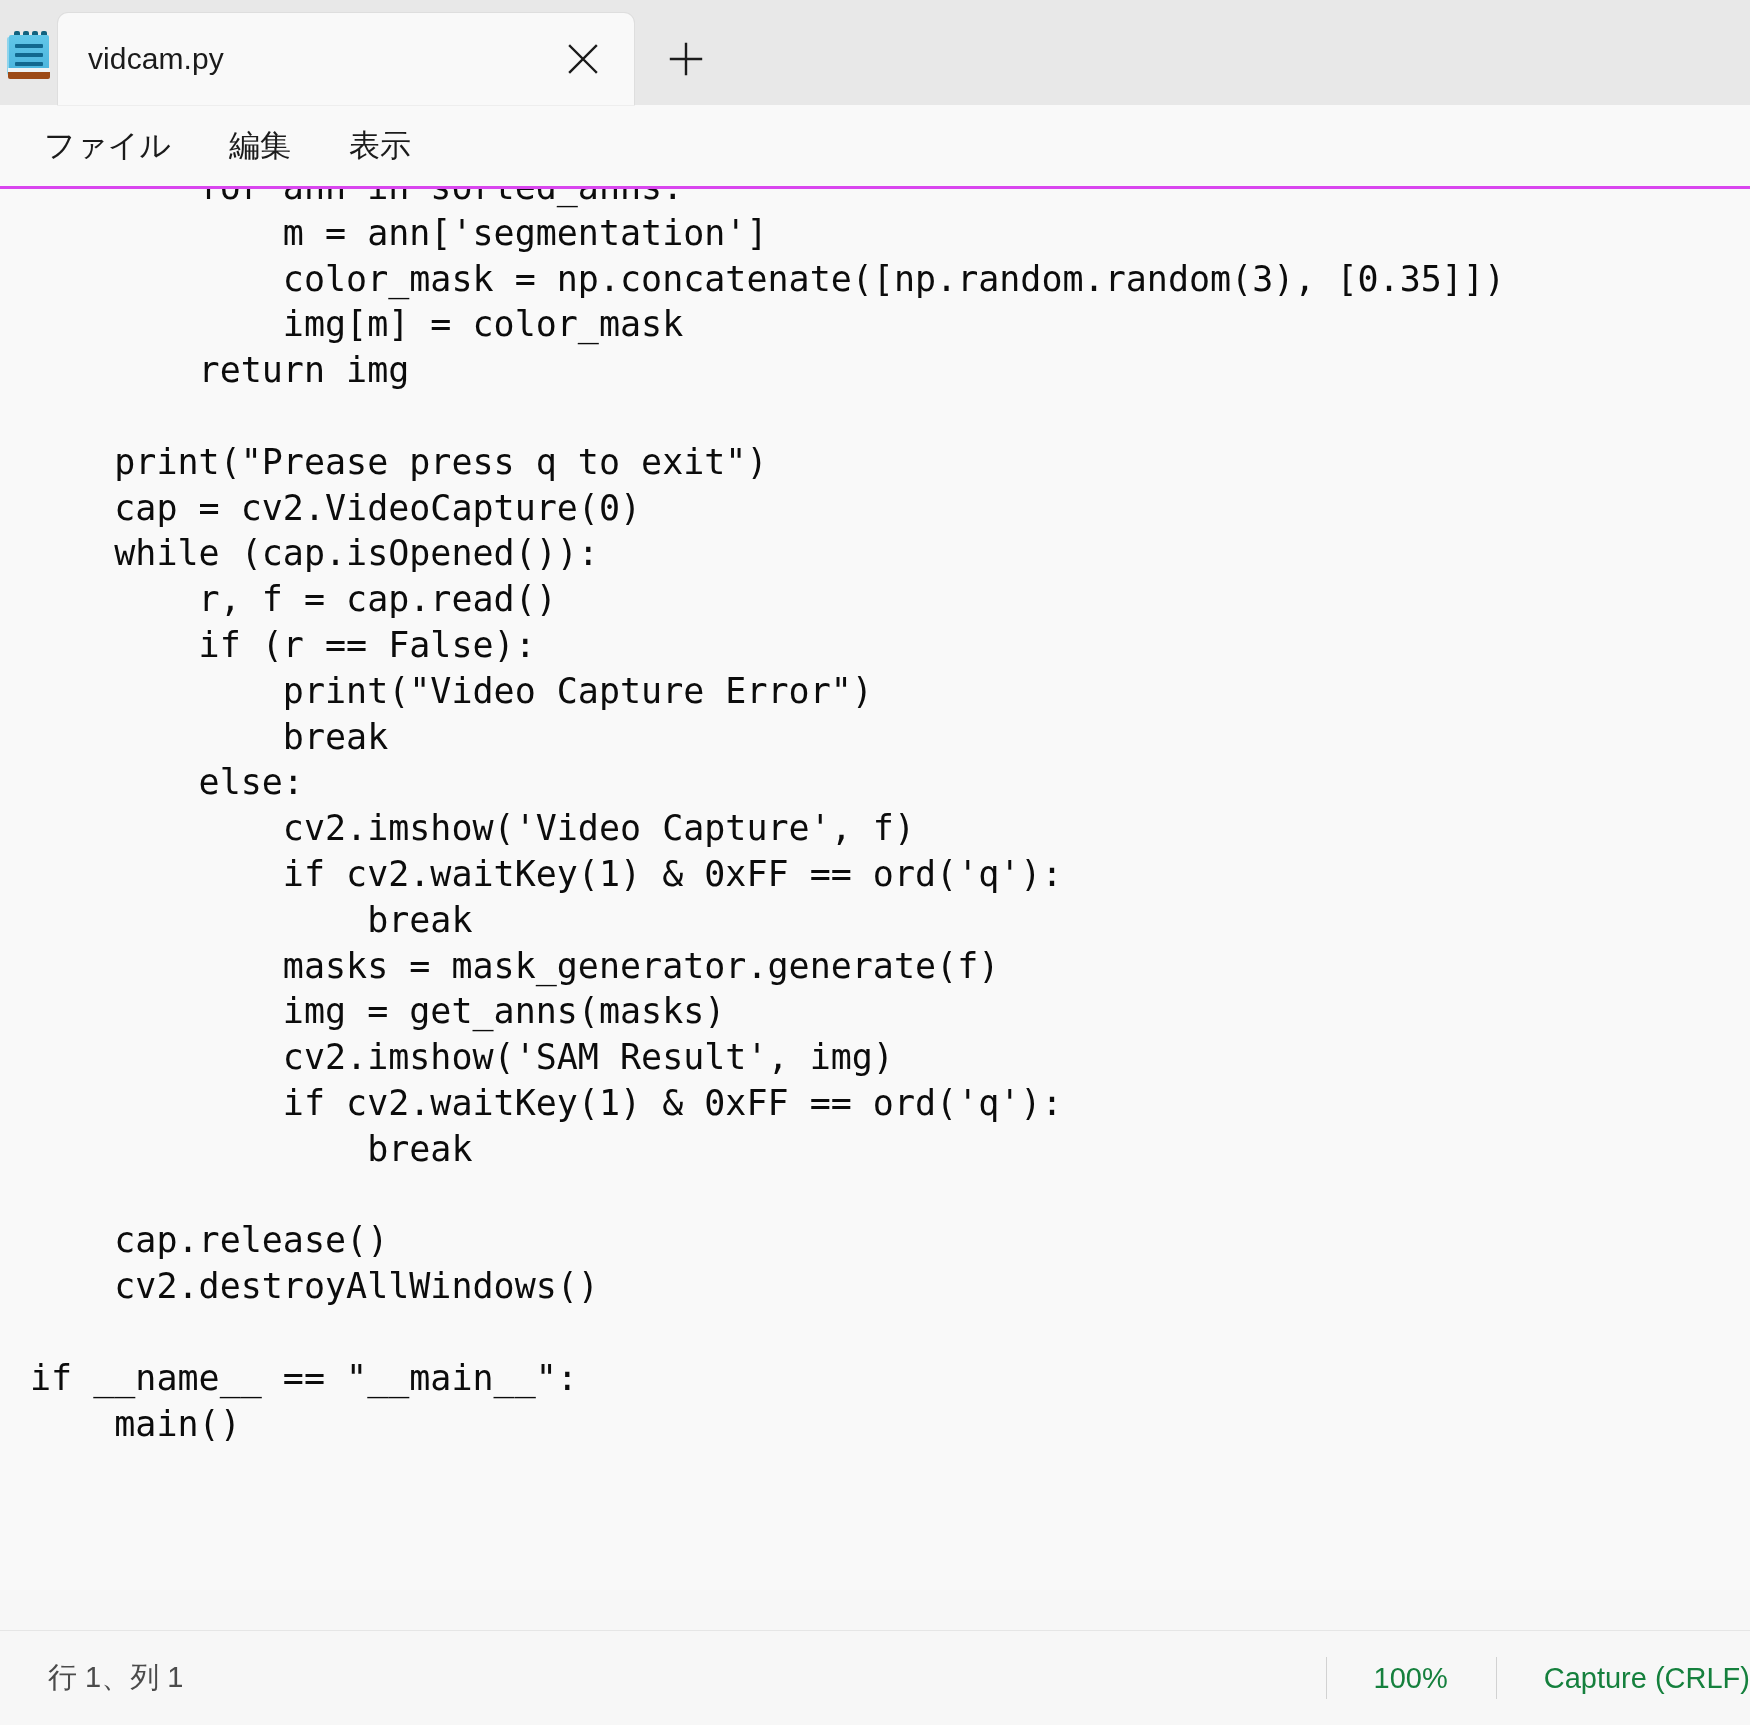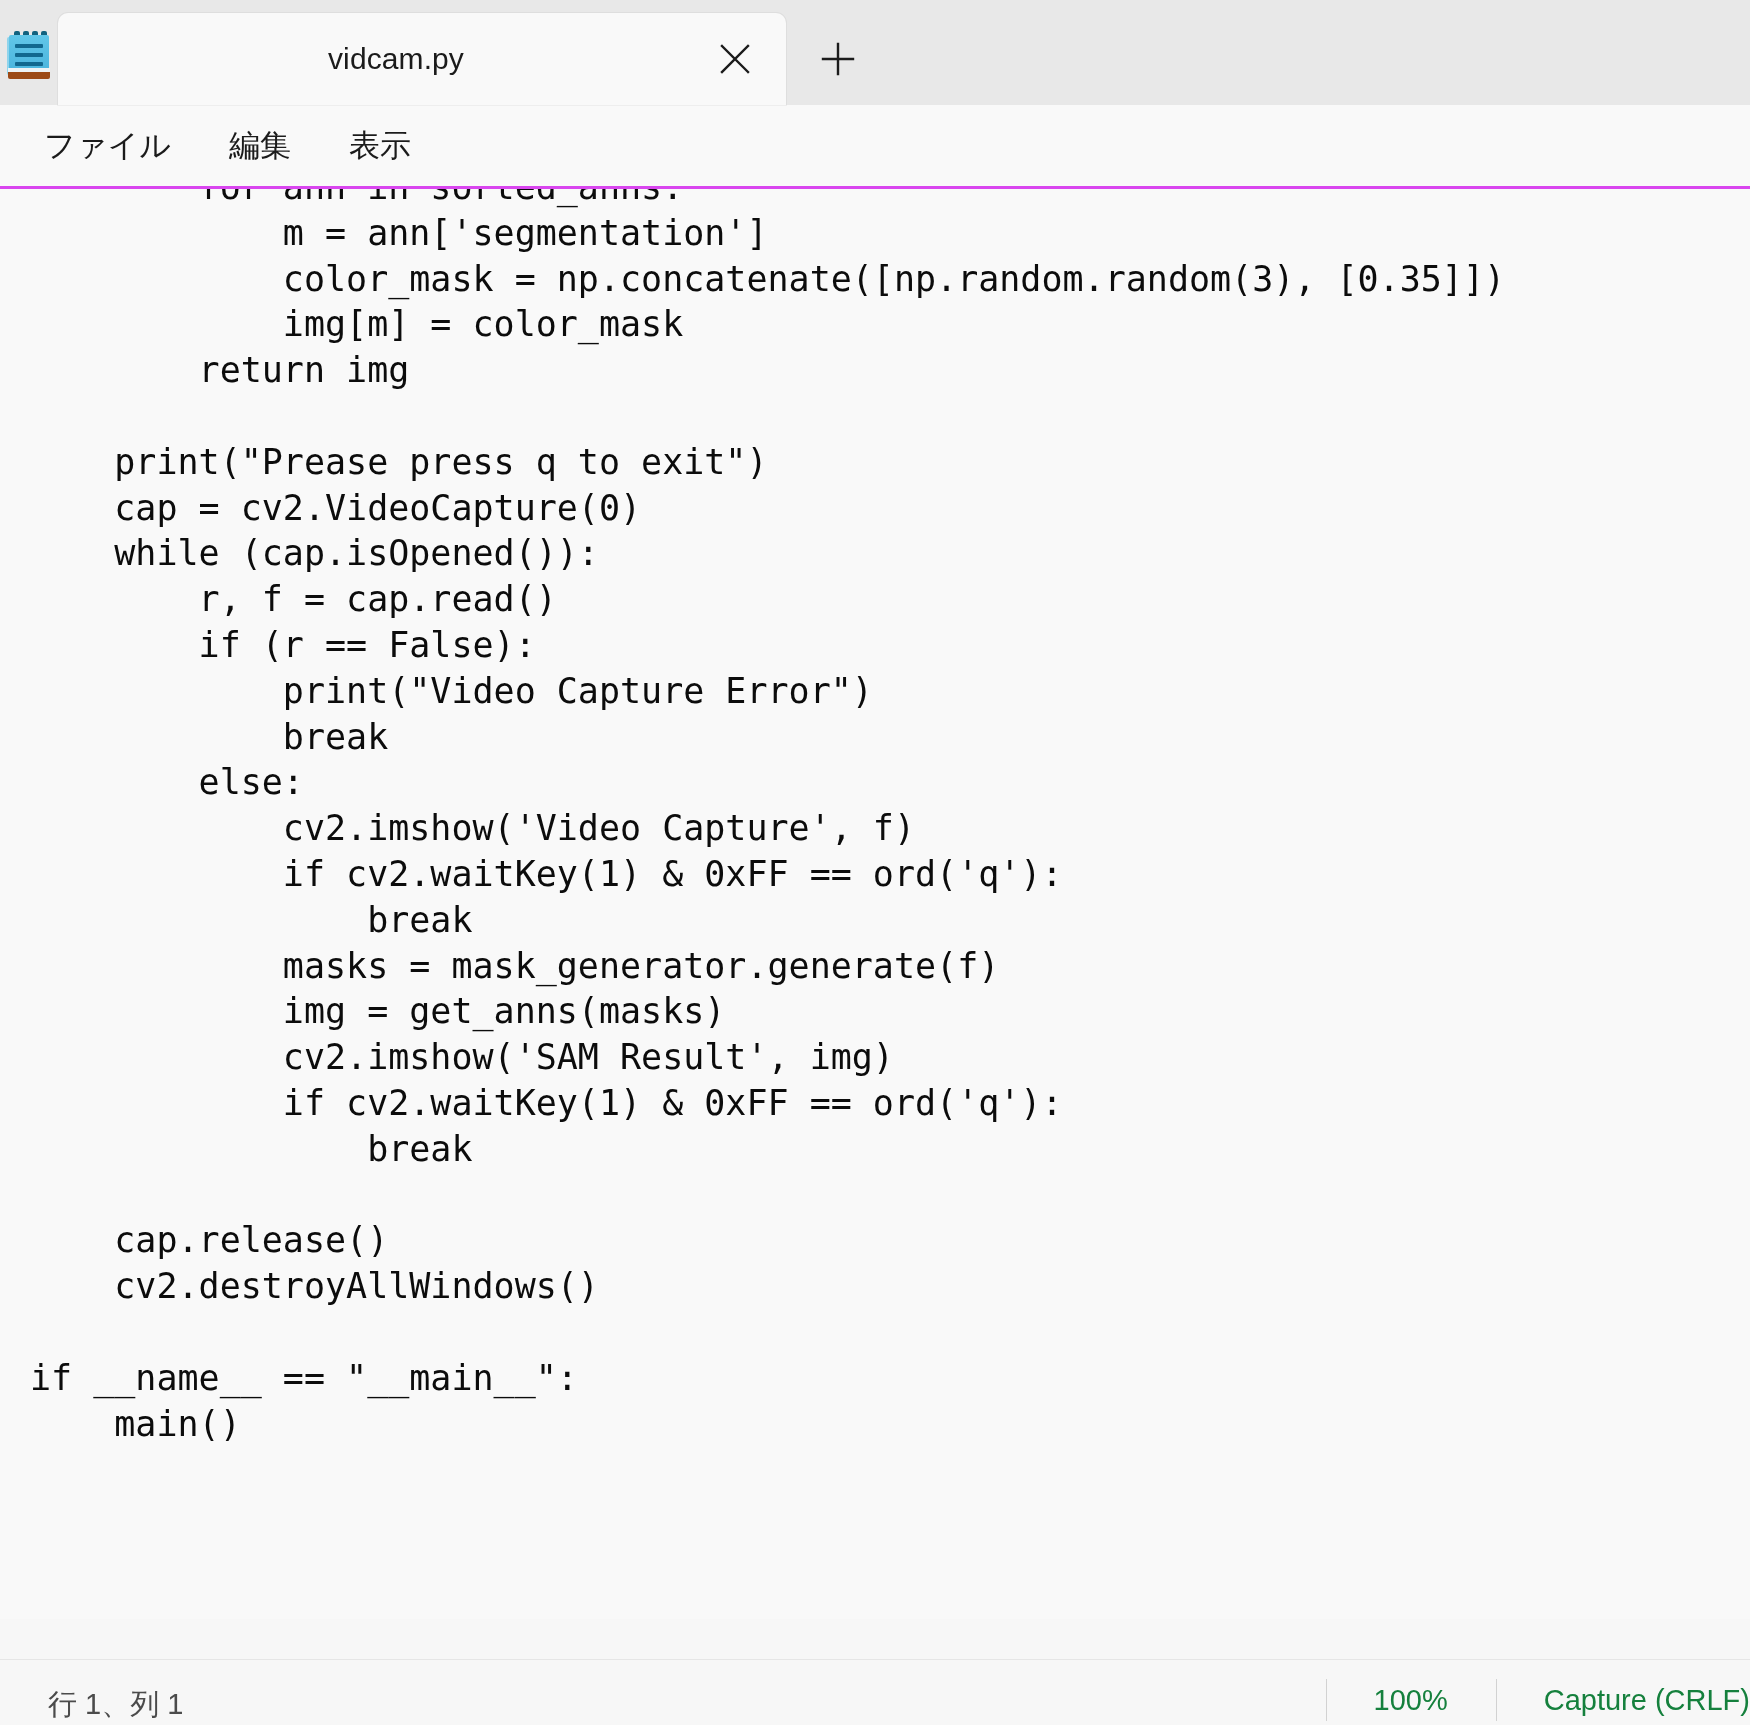--- a/index.html
+++ b/index.html
@@ -88,30 +88,29 @@
     background: #12627f;
     border-radius: 2px;
   }
   .np-ring.r1 { left: 8px; }
   .np-ring.r2 { left: 17px; }
   .np-ring.r3 { left: 26px; }
   .np-ring.r4 { left: 35px; }
 
   .tab {
     position: relative;
-    width: 728px;
+    width: 576px;
     height: 92px;
     background: #f9f9f9;
     border-radius: 10px 10px 0 0;
     display: flex;
     align-items: center;
     padding: 0 0 0 30px;
     flex: 0 0 auto;
     box-shadow: 0 0 0 1px rgba(0,0,0,0.045);
-    text-align: center;
   }
   .tab-title {
     font-size: 30px;
     color: #1b1b1b;
     letter-spacing: 0.1px;
     flex: 1 1 auto;
     white-space: nowrap;
     overflow: hidden;
   }
   .tab-close {
@@ -170,25 +169,25 @@
     font-size: 35px;
     line-height: 45.8px;
     color: #0c0c0c;
     white-space: pre;
     letter-spacing: 0px;
     tab-size: 4;
   }
 
   
   .statusbar {
-    height: 66px;
+    height: 95px;
     background: #f7f7f7;
     border-top: 1px solid #e6e6e6;
     display: flex;
-    align-items: flex-end;
+    align-items: center;
     flex: 0 0 auto;
     position: relative;
     margin-top: 40px;
   }
   .status-left {
     font-size: 29px;
     color: #4b4b4b;
     padding-left: 48px;
     white-space: nowrap;
   }

